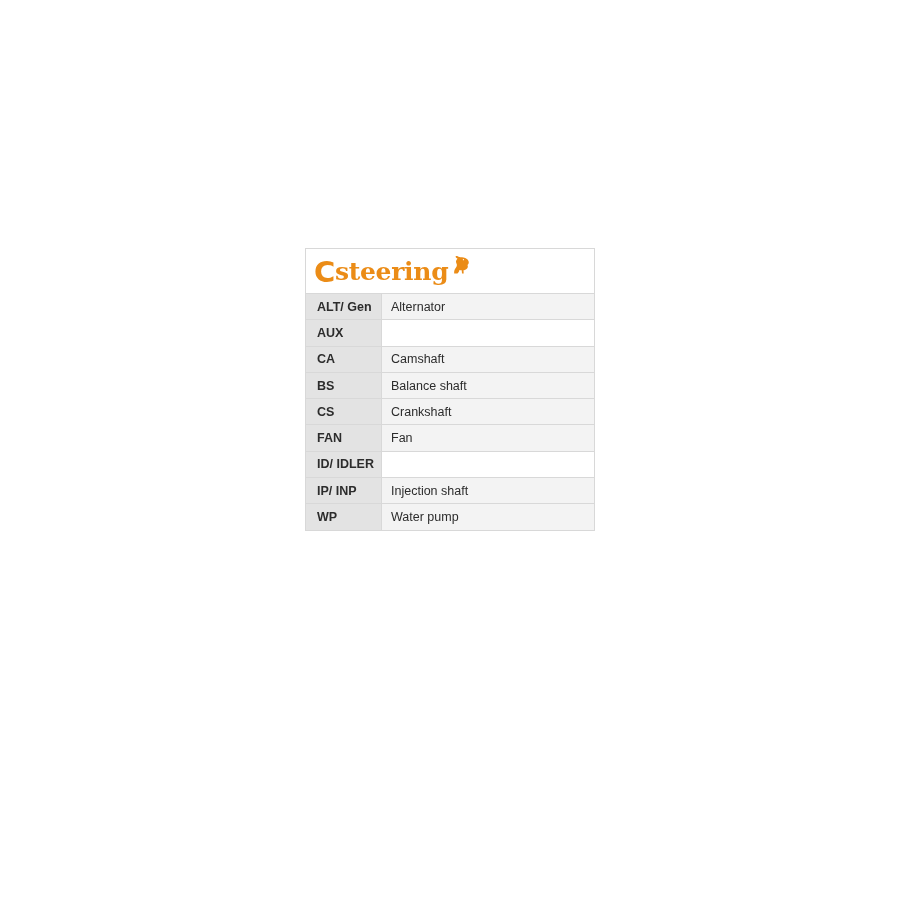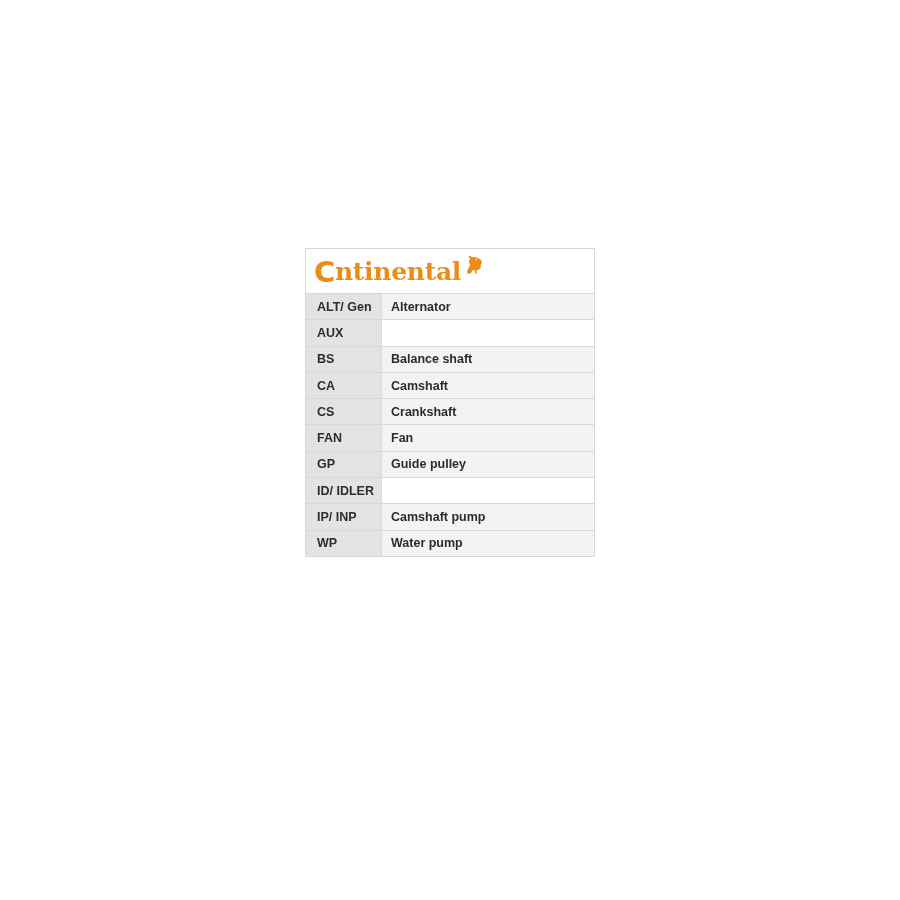--- a/index.html
+++ b/index.html
@@ -95,82 +95,78 @@
   }
 
   .cell-desc {
     flex: 1;
     background: #f3f3f3;
     display: flex;
     align-items: center;
     padding: 3px 0 3px 9px;
     box-sizing: border-box;
     font-size: 12.5px;
-    font-weight: bold;
+    font-weight: normal;
     color: #2c2c2c;
   }
 
   .legend-row:last-child .cell-abbr,
   .legend-row:last-child .cell-desc {
     border-bottom: none;
   }
 </style>
 </head>
 <body>
 
 <div class="page">
 
   <div class="legend-card">
 
     <div class="brand-header">
       <div class="brand-logo">
         <span class="c-mark">C</span>
-          <span>ntinental</span>
+          <span>steering</span>
         <span class="horse-icon">
           <svg width="22" height="20" viewBox="0 0 22 20" aria-hidden="true">
             <path fill="#eb8c17" d="M4.2 19.5c-.2-1.6.1-3.1.8-4.4.5-.9 1.2-1.7 1.6-2.6.3-.7.4-1.5.2-2.2-.2-.8-.7-1.5-.8-2.3-.1-.7.1-1.5.5-2.1.3-.4.7-.8 1.1-1.1-.5-.3-1-.6-1.4-1-.3-.3-.6-.7-.6-1.1 0-.3.2-.6.5-.7.3-.1.6 0 .9.1.5.2 1 .5 1.5.7.6.3 1.3.4 2 .5 1 .1 2 .1 3 .3 1.2.2 2.4.6 3.4 1.3.9.7 1.6 1.7 1.8 2.8.1.6.1 1.3-.1 1.9-.2.6-.6 1.1-1.1 1.4.3.6.4 1.3.3 1.9-.1.7-.5 1.3-1 1.8-.6.6-1.3 1-2.1 1.2-.4.1-.8.2-1.2.3l.2 3.3h-1.7l-.3-3.2c-.8 0-1.6-.1-2.3-.3-.1.8-.4 1.5-.9 2.2-.3.5-.8.9-1.1 1.4h-2.9z"></path>
             <circle cx="13.4" cy="5.7" r="0.6" fill="#ffffff"></circle>
           </svg>
         </span>
       </div>
     </div>
 
     <div class="legend-row">
       <div class="cell-abbr">ALT/ Gen</div>
       <div class="cell-desc">Alternator</div>
     </div>
     <div class="legend-row">
       <div class="cell-abbr">AUX</div>
     </div>
     <div class="legend-row">
+      <div class="cell-abbr">CA</div>
+      <div class="cell-desc">Camshaft</div>
+    </div>
+    <div class="legend-row">
       <div class="cell-abbr">BS</div>
       <div class="cell-desc">Balance shaft</div>
-    </div>
-    <div class="legend-row">
-      <div class="cell-abbr">CA</div>
-      <div class="cell-desc">Camshaft</div>
     </div>
     <div class="legend-row">
       <div class="cell-abbr">CS</div>
       <div class="cell-desc">Crankshaft</div>
     </div>
     <div class="legend-row">
       <div class="cell-abbr">FAN</div>
       <div class="cell-desc">Fan</div>
     </div>
     <div class="legend-row">
-      <div class="cell-abbr">GP</div>
-      <div class="cell-desc">Guide pulley</div>
-    </div>
-    <div class="legend-row">
       <div class="cell-abbr">ID/ IDLER</div>
     </div>
     <div class="legend-row">
       <div class="cell-abbr">IP/ INP</div>
-      <div class="cell-desc">Camshaft pump</div>
+      <div class="cell-desc">Injection shaft</div>
     </div>
     <div class="legend-row">
       <div class="cell-abbr">WP</div>
       <div class="cell-desc">Water pump</div>
     </div>
 
   </div>
 </div>
 
 </body></html>

